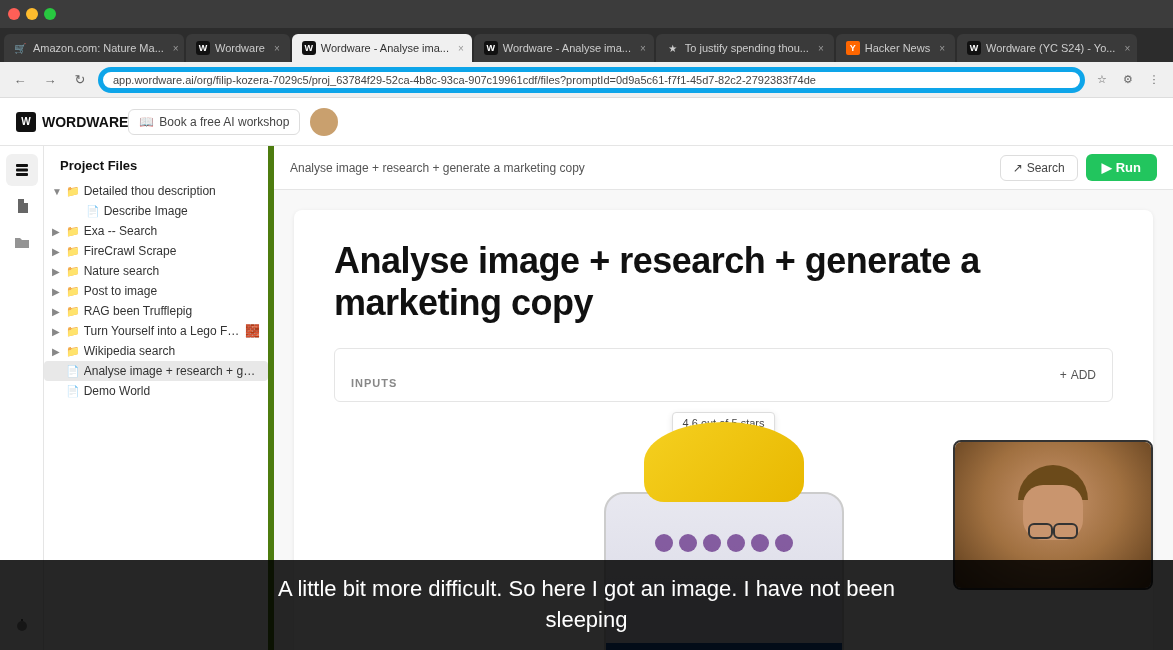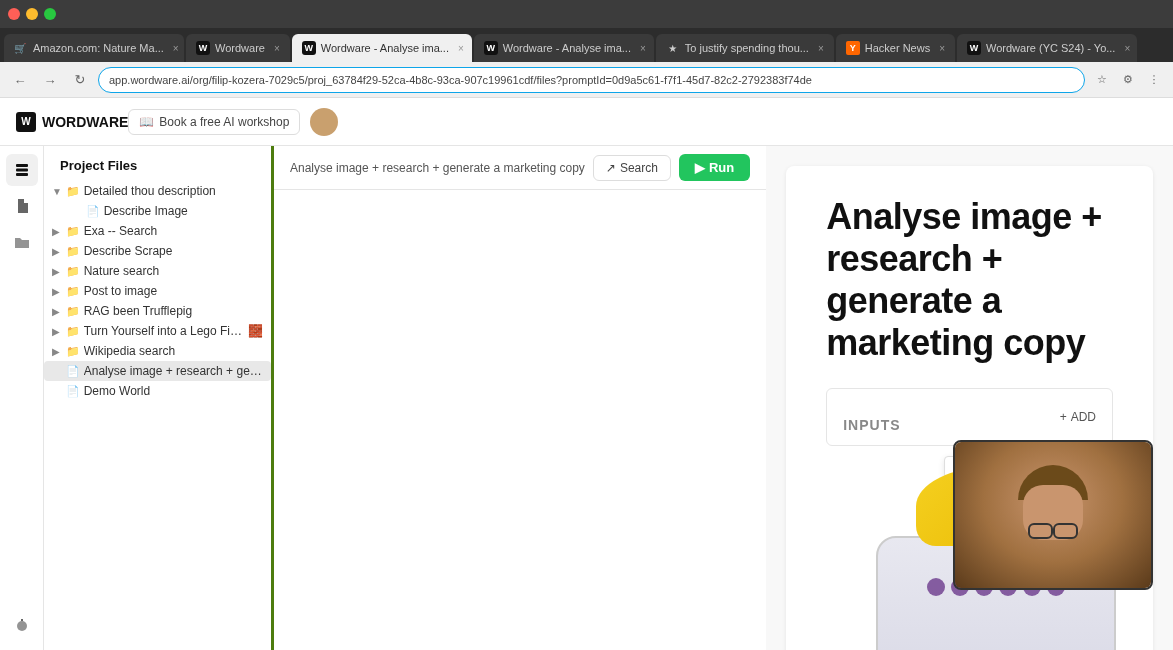--- a/index.html
+++ b/index.html
@@ -15,21 +15,21 @@
     .tl-green { background: #28c840; }
 
     .tabs-bar { display: flex; align-items: flex-end; height: 34px; background: #2c2c2c; padding: 0 4px; overflow: hidden; }
     .tab { display: flex; align-items: center; height: 28px; padding: 0 10px; border-radius: 6px 6px 0 0; font-size: 11px; color: #ccc; max-width: 180px; white-space: nowrap; overflow: hidden; text-overflow: ellipsis; background: #3a3a3a; margin-right: 2px; gap: 5px; }
     .tab.active { background: #f0f0f0; color: #333; }
     .tab-favicon { width: 14px; height: 14px; flex-shrink: 0; display: flex; align-items: center; justify-content: center; font-size: 10px; }
     .tab-close { margin-left: 4px; color: #999; font-size: 10px; flex-shrink: 0; }
 
     .nav-bar { display: flex; align-items: center; height: 36px; background: #f0f0f0; padding: 0 8px; gap: 6px; border-bottom: 1px solid #ddd; }
     .nav-btn { width: 24px; height: 24px; display: flex; align-items: center; justify-content: center; color: #666; font-size: 13px; cursor: pointer; border-radius: 4px; }
-    .address-bar { flex: 1; height: 26px; background: white; border: 1px solid #0ea5e9; border-radius: 13px; display: flex; align-items: center; padding: 0 10px; font-size: 11px; color: #444; }
+    .address-bar { flex: 1; height: 26px; background: white; border: 5px solid #0ea5e9; border-radius: 13px; display: flex; align-items: center; padding: 0 10px; font-size: 11px; color: #444; }
     .nav-actions { display: flex; gap: 4px; }
     .nav-action-btn { width: 22px; height: 22px; display: flex; align-items: center; justify-content: center; font-size: 11px; color: #666; border-radius: 3px; }
 
     
     .app { display: flex; flex-direction: column; height: calc(650px - 98px); background: #fff; }
 
     
     .app-topbar { display: flex; align-items: center; height: 48px; border-bottom: 1px solid #e5e5e5; padding: 0 16px; background: #fff; }
     .app-logo { display: flex; align-items: center; gap: 6px; font-weight: 700; font-size: 14px; color: #111; }
     .app-logo-icon { width: 20px; height: 20px; background: #111; border-radius: 3px; display: flex; align-items: center; justify-content: center; color: white; font-size: 10px; font-weight: 900; }
@@ -40,45 +40,45 @@
 
     
     .app-content { display: flex; flex: 1; overflow: hidden; }
 
     
     .sidebar-icons { width: 44px; background: #fff; border-right: 1px solid #e5e5e5; display: flex; flex-direction: column; align-items: center; padding: 8px 0; gap: 4px; }
     .sidebar-icon-btn { width: 32px; height: 32px; display: flex; align-items: center; justify-content: center; border-radius: 6px; cursor: pointer; color: #666; font-size: 14px; }
     .sidebar-icon-btn.active { background: #f0f0f0; color: #111; }
 
     
-    .project-panel { width: 230px; border-right: 3px solid #4d7c0f; background: #fff; overflow-y: auto; padding: 12px 0; }
+    .project-panel { width: 230px; border-right: 6px solid #4d7c0f; background: #fff; overflow-y: auto; padding: 12px 0; }
     .project-title { font-size: 13px; font-weight: 600; color: #111; padding: 0 16px 8px; }
     .tree-item { display: flex; align-items: center; padding: 3px 8px; font-size: 12px; color: #333; cursor: pointer; border-radius: 4px; }
     .tree-item.active { background: #e8e8e8; }
     .tree-item .chevron { width: 12px; margin-right: 2px; color: #888; font-size: 10px; }
     .tree-item .icon { margin-right: 4px; font-size: 11px; color: #888; }
     .tree-item-label { overflow: hidden; text-overflow: ellipsis; white-space: nowrap; flex: 1; }
     .tree-item .emoji { margin-left: 4px; }
     .tree-child { padding-left: 28px; }
 
     
-    .main-content { flex: 1; display: flex; flex-direction: row; overflow: hidden; background: #fff; }
+    .main-content { flex: 1; display: flex; flex-direction: column; overflow: hidden; background: #fff; }
 
     
     .main-toolbar { display: flex; align-items: center; height: 44px; padding: 0 16px; border-bottom: 1px solid #e5e5e5; gap: 8px; }
     .breadcrumb-text { font-size: 12px; color: #555; flex: 1; }
     .share-btn { display: flex; align-items: center; gap: 4px; font-size: 12px; color: #444; border: 1px solid #ddd; padding: 5px 12px; border-radius: 6px; cursor: pointer; }
     .run-btn { display: flex; align-items: center; gap: 4px; font-size: 13px; font-weight: 600; color: #fff; background: #22c55e; padding: 6px 16px; border-radius: 6px; cursor: pointer; }
 
     
     .canvas { flex: 1; overflow-y: auto; background: #f8f8f8; padding: 20px; }
     .canvas-card { background: #fff; border-radius: 8px; box-shadow: 0 1px 4px rgba(0,0,0,0.08); padding: 30px 40px; }
     .canvas-title { font-size: 36px; font-weight: 800; color: #111; letter-spacing: -0.5px; margin-bottom: 24px; }
     .inputs-section { border: 1px solid #e5e5e5; border-radius: 6px; padding: 12px 16px; display: flex; align-items: center; justify-content: space-between; margin-bottom: 20px; }
-    .inputs-label { font-size: 14px; font-weight: 600; color: #888; letter-spacing: 1px; text-transform: uppercase; margin-top: 16px; }
+    .inputs-label { font-size: 11px; font-weight: 600; color: #888; letter-spacing: 1px; text-transform: uppercase; margin-top: 16px; }
     .add-btn { display: flex; align-items: center; gap: 4px; font-size: 12px; color: #555; cursor: pointer; }
 
     
     .image-area { position: relative; }
     .product-img-container { width: 340px; margin: 0 auto; position: relative; }
     .rating-badge { position: absolute; top: -10px; left: 50%; transform: translateX(-50%); background: white; border: 1px solid #ddd; border-radius: 4px; padding: 4px 10px; font-size: 11px; color: #444; box-shadow: 0 2px 6px rgba(0,0,0,0.1); white-space: nowrap; }
 
     
     .bottle-wrapper { width: 280px; height: 320px; margin: 20px auto 0; position: relative; }
     .bottle-cap { width: 160px; height: 80px; background: linear-gradient(135deg, #f5d020, #e8b800); border-radius: 50% 50% 20px 20px; margin: 0 auto; position: relative; z-index: 2; }
@@ -230,21 +230,21 @@
           <span class="tree-item-label">Describe Image</span>
         </div>
         <div class="tree-item">
           <span class="chevron">▶</span>
           <span class="icon">📁</span>
           <span class="tree-item-label">Exa -- Search</span>
         </div>
         <div class="tree-item">
           <span class="chevron">▶</span>
           <span class="icon">📁</span>
-          <span class="tree-item-label">Describe Scrape</span>
+          <span class="tree-item-label">FireCrawl Scrape</span>
         </div>
         <div class="tree-item">
           <span class="chevron">▶</span>
           <span class="icon">📁</span>
           <span class="tree-item-label">Nature search</span>
         </div>
         <div class="tree-item">
           <span class="chevron">▶</span>
           <span class="icon">📁</span>
           <span class="tree-item-label">Post to image</span>
@@ -339,13 +339,17 @@
         <div class="face-skin">
           <div class="face-glasses">
             <div class="glasses-frame"></div>
             <div class="glasses-frame"></div>
           </div>
         </div>
       </div>
     </div>
   </div>
 
+  <div class="subtitles">
+    <span>A little bit more difficult. So here I got an image. I have not been</span><br>
+    <span>sleeping</span>
+  </div>
 </div>
 
 </body></html>

